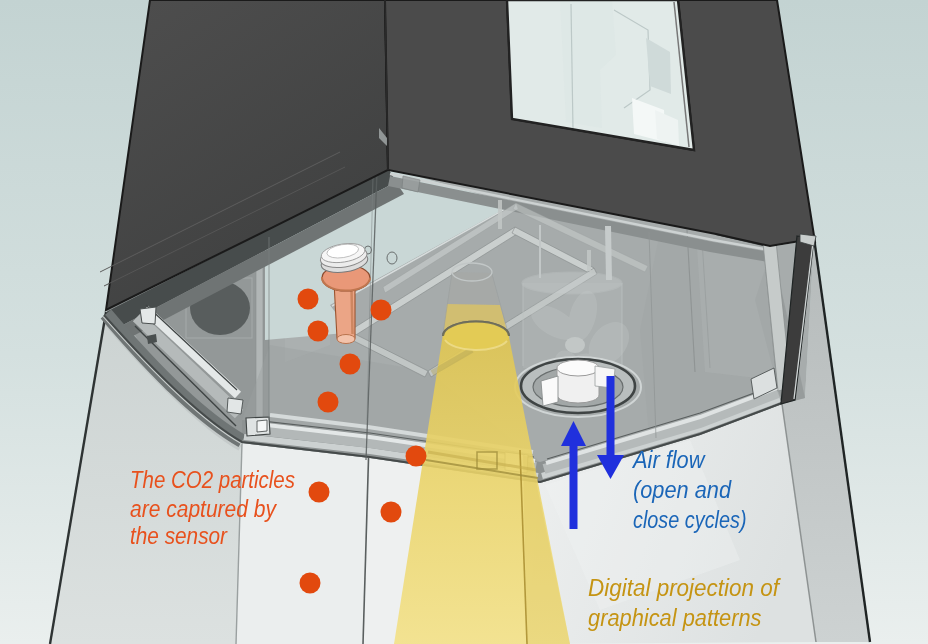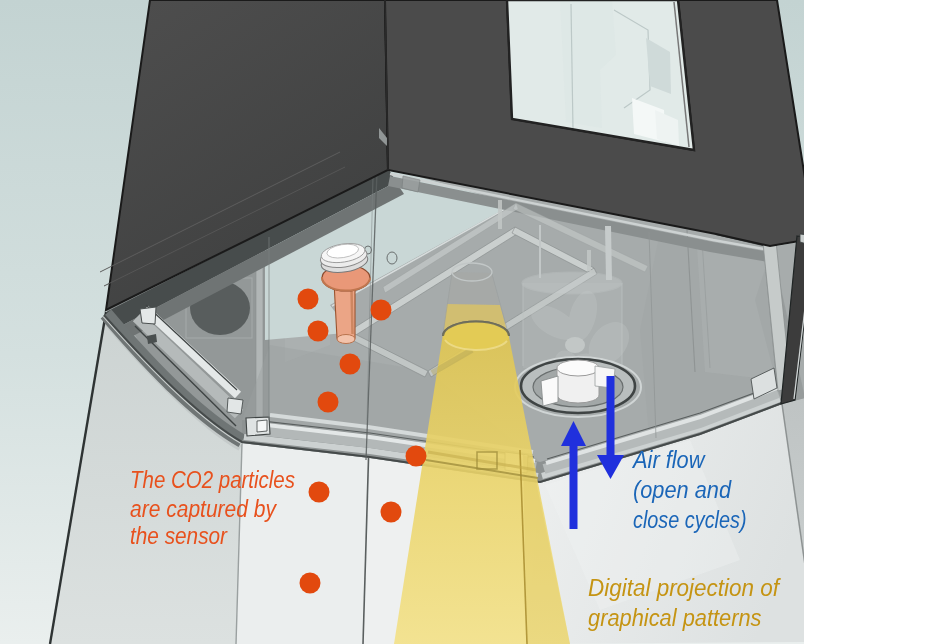--- a/index.html
+++ b/index.html
@@ -1,16 +1,16 @@
 <!DOCTYPE html>
 <html><head>
 <meta charset="utf-8">
 <style>
 html,body{margin:0;padding:0;background:#fff}
-.page{position:relative;width:804px;height:644px;overflow:hidden;font-family:"Liberation Sans",sans-serif}
+.page{position:relative;width:928px;height:644px;overflow:hidden;font-family:"Liberation Sans",sans-serif}
 </style>
 </head>
 <body>
 <div class="page">
 <svg width="928" height="644" viewBox="0 0 928 644">
 <defs>
 <linearGradient id="bg" x1="0" y1="0" x2="0" y2="1">
  <stop offset="0" stop-color="#c3d3d2"></stop>
  <stop offset="0.55" stop-color="#d4e0df"></stop>
  <stop offset="1" stop-color="#eaefee"></stop>

